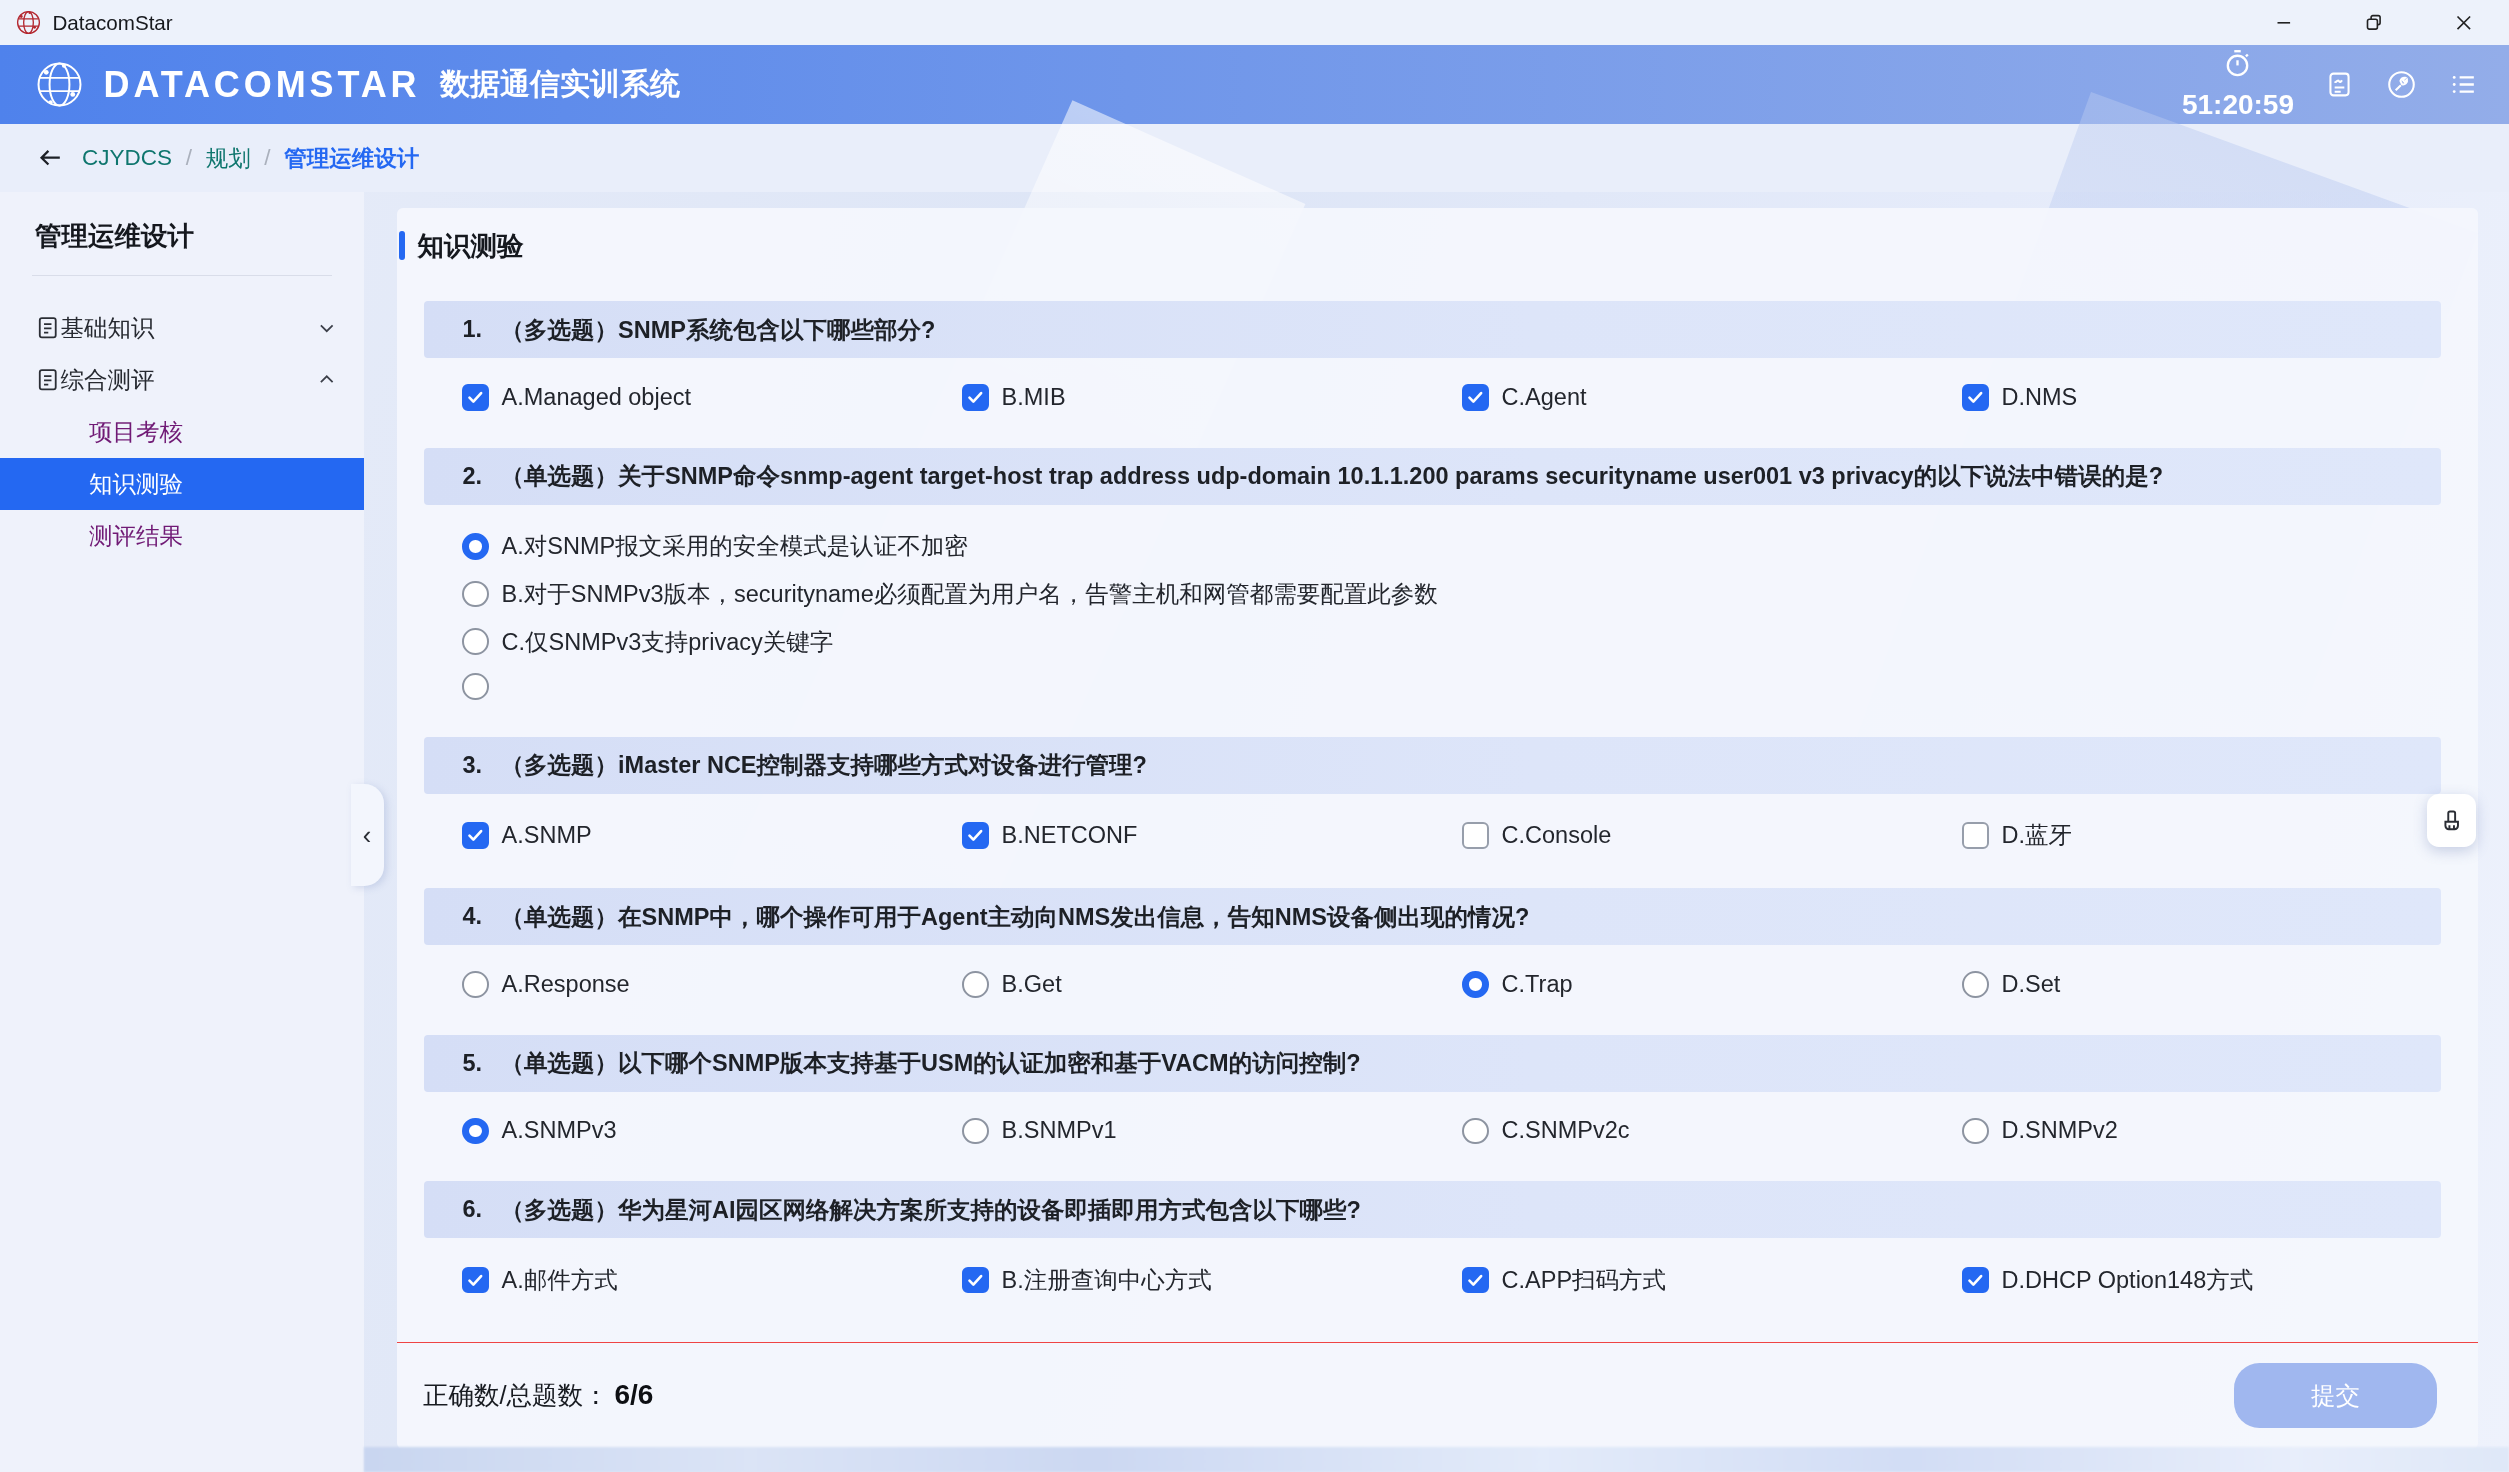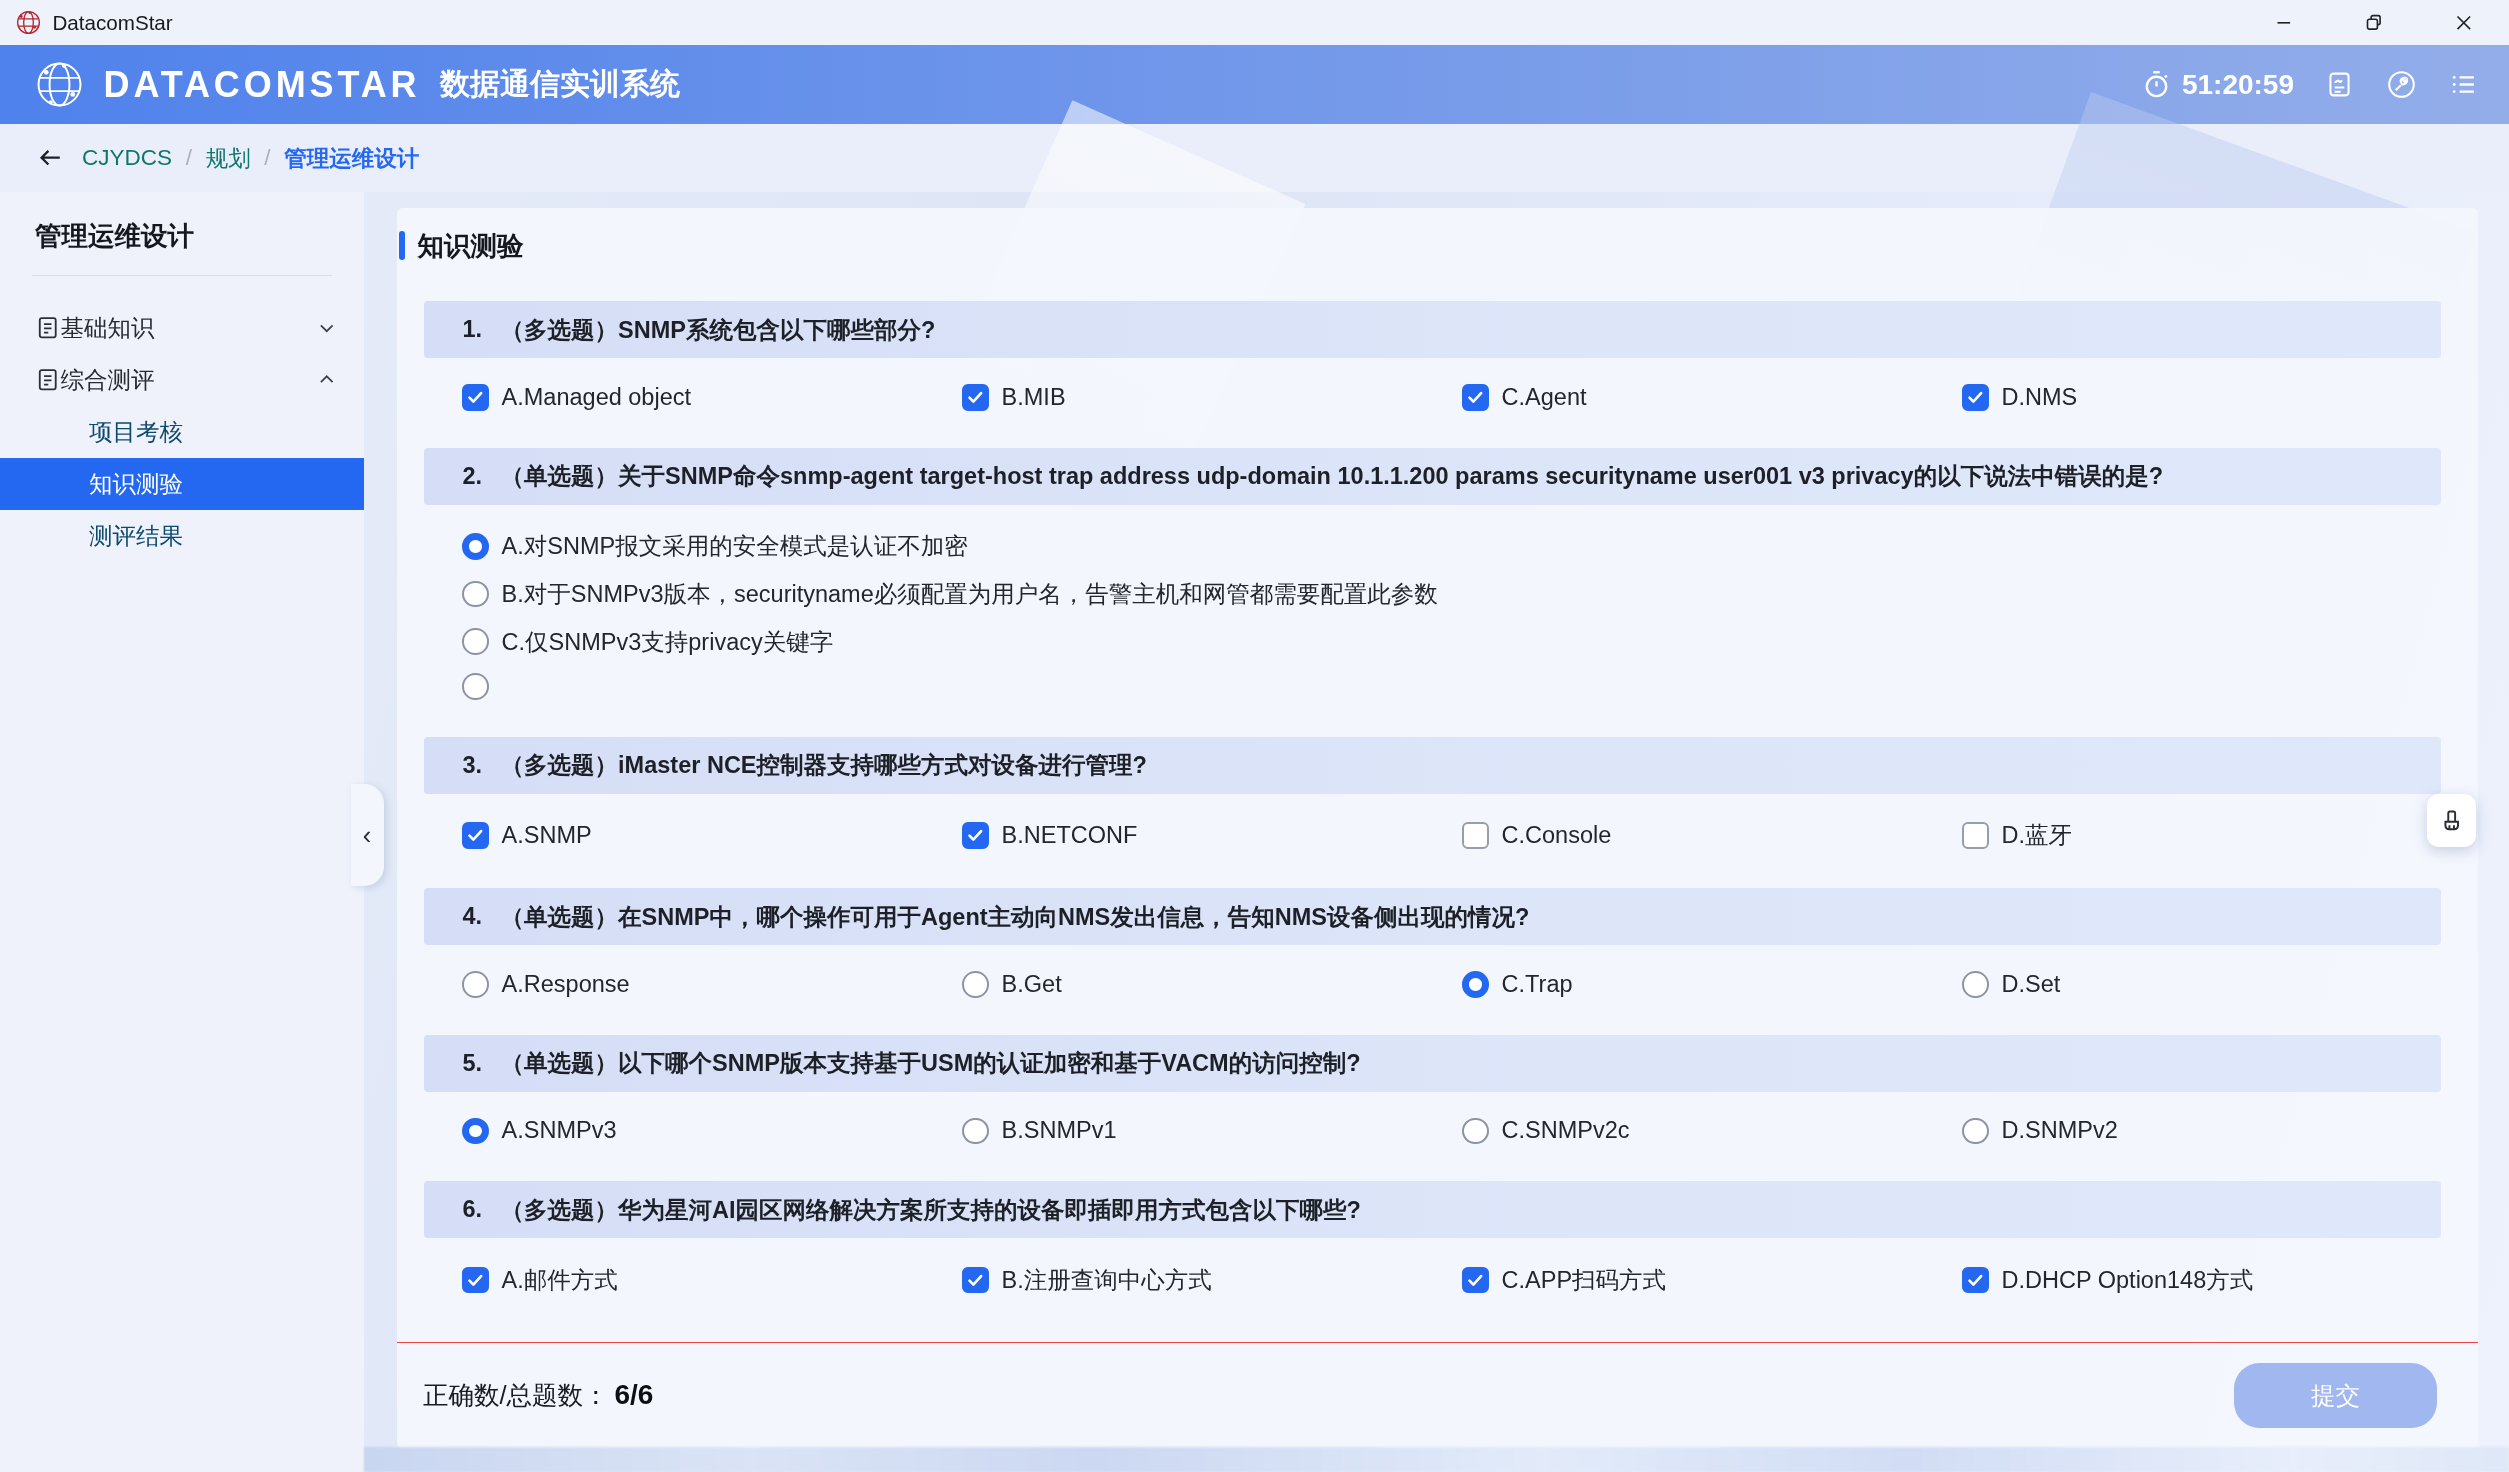--- a/index.html
+++ b/index.html
@@ -14,21 +14,21 @@
   .win-btn{ width:90px; height:45px; display:flex; align-items:center; justify-content:center;
     color:#222; cursor:pointer; }
 
   
   .appheader{ height:79px; background:linear-gradient(90deg,#4f82ec 0%,#6f96ea 45%,#93ade9 100%);
     display:flex; align-items:center; padding:0 29px 0 33px; color:#fff; }
   .brand{ display:flex; align-items:center; gap:17.6px; }
   .brand-text{ font-size:36px; font-weight:bold; letter-spacing:3.9px; }
   .brand-cn{ font-size:30px; font-weight:bold; margin-left:2px; }
   .header-right{ margin-left:auto; display:flex; align-items:center; gap:29px; }
-  .timer{ display:flex; align-items:center; gap:9.8px; font-size:28px; font-weight:bold; }
+  .timer{ display:flex; align-items:center; gap:9.8px; font-size:28px; font-weight:bold;flex-direction:column; }
   .hicon{ width:33px; height:33px; display:flex; align-items:center; justify-content:center; cursor:pointer; }
 
   
   .breadcrumbbar{ height:68px; background:#e9eefa; display:flex; align-items:center;
     padding-left:37px; gap:17.6px; }
   .crumbs{ display:flex; align-items:center; gap:13.7px; font-size:22.5px; }
   .crumb{ color:#0f766e; cursor:pointer; }
   .crumb.active{ color:#2468f2; font-weight:bold; }
   .crumb-sep{ color:#aab0bc; }
 
@@ -49,21 +49,21 @@
     background:linear-gradient(180deg,#f2f4fb 0%,#ecef f9 60%,#eef1fa 100%);
     background:#eff2fb; }
   .sidebar-title{ margin:25.5px 0 0 35px; font-size:26.5px; font-weight:bold; color:#15181e; }
   .sidebar-divider{ height:1px; background:#d9dde9; margin:21.6px 32px 0 32px; }
   .nav{ margin-top:25.5px; }
   .nav-row{ height:52px; display:flex; align-items:center; padding:0 25.5px 0 35px;
     font-size:23.5px; color:#272a31; cursor:pointer; }
   .nav-row .nav-label{ margin-left:0; }
   .nav-row .chev{ margin-left:auto; color:#3c404a; display:flex; }
   .sub-row{ height:52px; display:flex; align-items:center; padding-left:89px;
-    font-size:23.5px; color:#0c4a6e; cursor:pointer; }
+    font-size:23.5px; color:#701a75; cursor:pointer; }
   .sub-row.active{ background:#2468f2; color:#fff; }
   .collapse-handle{ position:absolute; right:-19.6px; top:592px; width:33px; height:102px;
     background:#f3f6fd; border-radius:0 19.6px 19.6px 0; box-shadow:2.9px 2px 7.8px rgba(120,140,190,.25);
     display:flex; align-items:center; justify-content:center; cursor:pointer;
     font-size:25.5px; color:#2b2e35; }
 
   
   .panel{ position:absolute; left:397px; top:15.7px; width:2081px; bottom:23.5px;
     background:rgba(244,247,253,.94); border-radius:5.9px; display:flex; flex-direction:column; }
   .section-title{ display:flex; align-items:center; gap:12.7px; margin:19.6px 0 0 2px; height:37px; }

